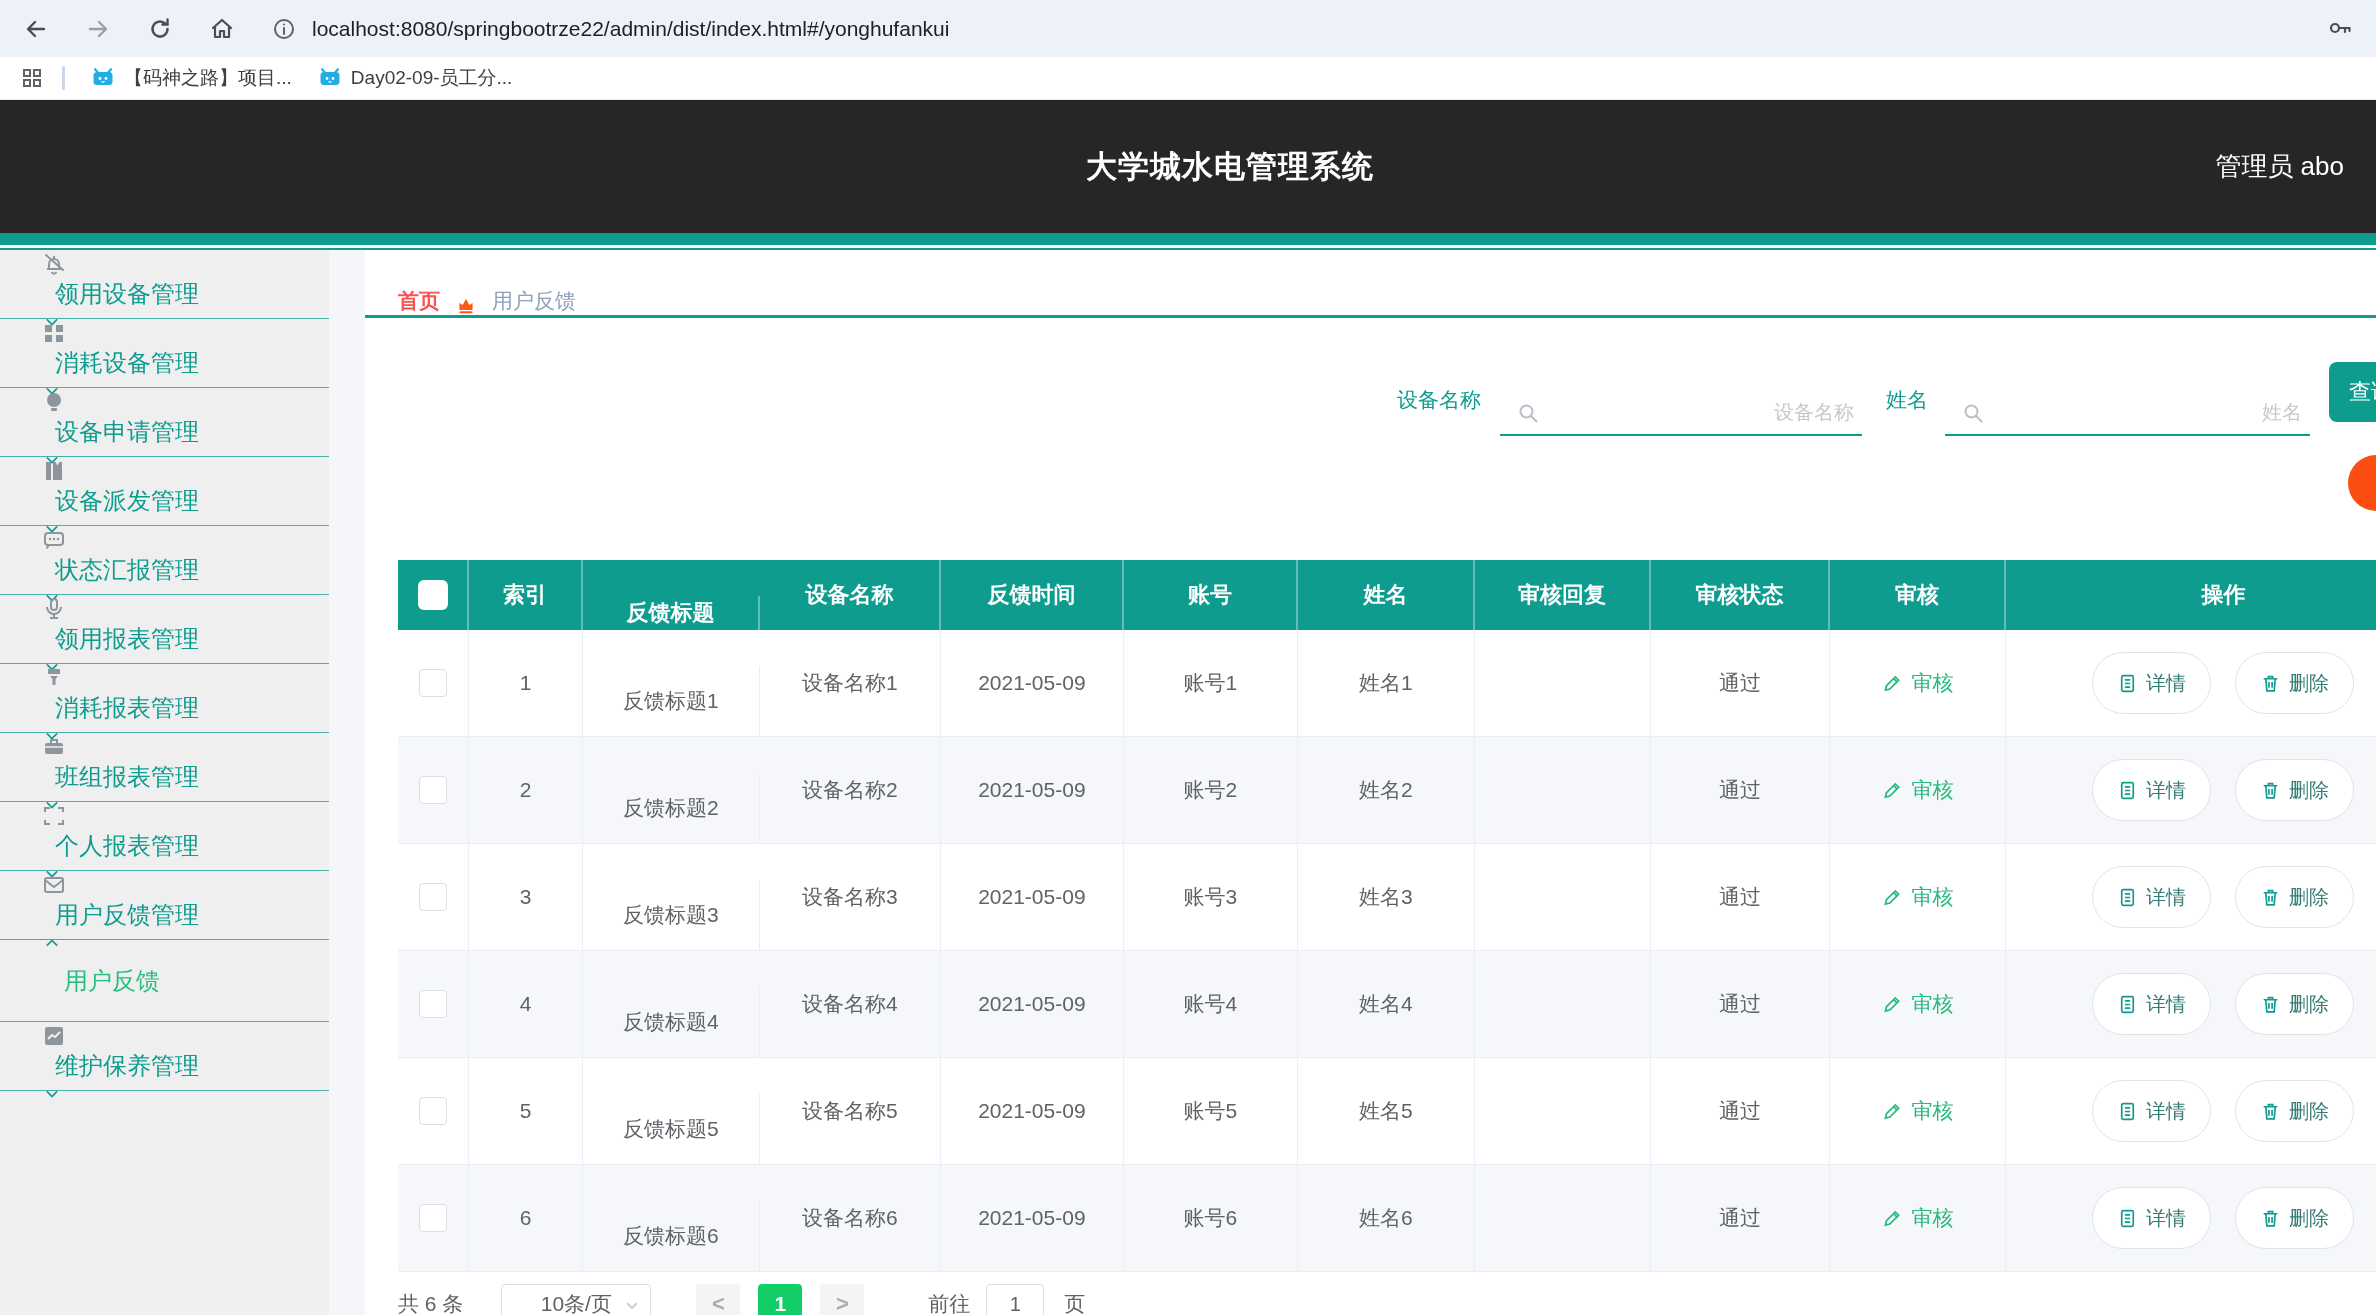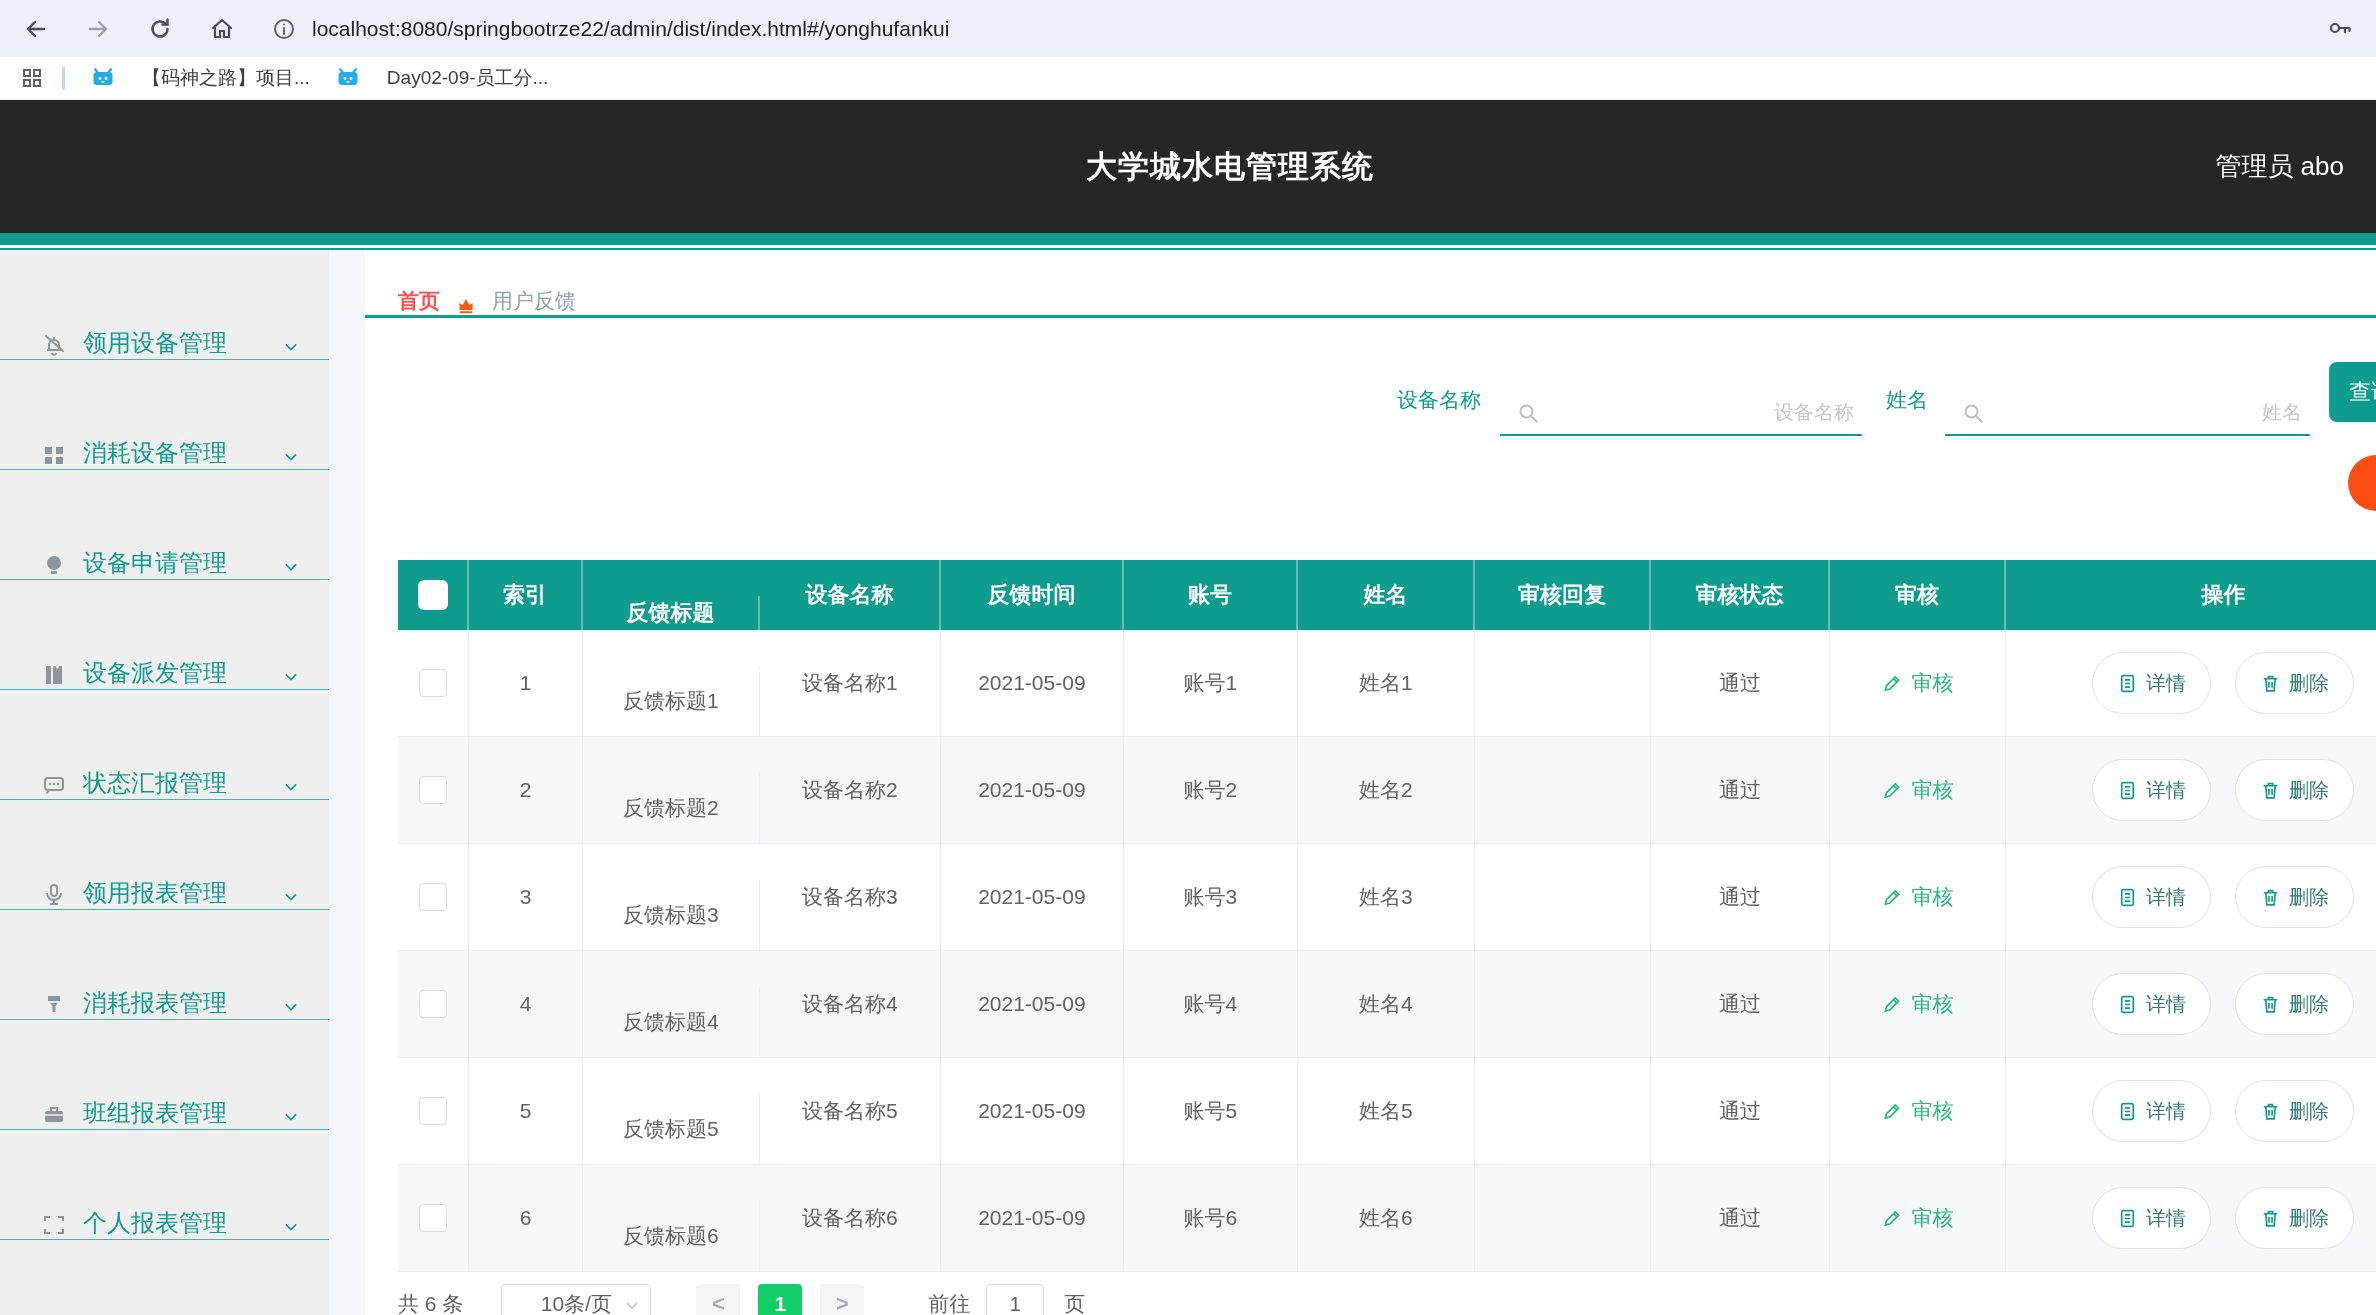--- a/index.html
+++ b/index.html
@@ -18,35 +18,35 @@
   
   .url-row{position:absolute;top:0;left:0;width:2376px;height:57px;background:#edf1f9;display:flex;align-items:center;}
   .nav-ic{width:28px;height:28px;margin-left:34px;flex:0 0 auto;}
   .nav-ic:first-child{margin-left:22px;}
   .nav-ic svg{width:28px;height:28px;display:block;}
   .url-text{margin-left:14px;font-size:21px;color:#202124;white-space:nowrap;}
   .key-ic{position:absolute;right:22px;top:14px;width:28px;height:28px;}
   .bm-row{position:absolute;top:57px;left:0;width:2376px;height:43px;background:#fff;border-bottom:1px solid #eceef2;display:flex;align-items:center;}
   .apps-ic{width:24px;height:24px;margin-left:20px;}
   .bm-sep{width:3px;height:24px;background:#c9d7ea;margin-left:18px;border-radius:2px;}
-  .bm-item{display:flex;align-items:center;margin-left:26px;gap:27px;}
+  .bm-item{display:flex;align-items:center;margin-left:26px;gap:9px;}
   .bm-item svg{width:24px;height:24px;}
   .bm-label{font-size:19px;color:#3c4043;white-space:nowrap;}
 
   
   .app-header{position:absolute;top:100px;left:0;width:2376px;height:133px;background:var(--dark);}
   .app-title{position:absolute;left:0;right:0;top:0;height:133px;display:flex;align-items:center;justify-content:center;padding-left:84px;color:#fff;font-size:31px;font-weight:bold;letter-spacing:1px;}
   .app-user{position:absolute;right:32px;top:0;height:133px;display:flex;align-items:center;color:#fff;font-size:26px;}
   .teal-strip{position:absolute;top:233px;left:0;width:2376px;height:12px;background:var(--teal);}
   .strip-gap{position:absolute;top:245px;left:0;width:2376px;height:3px;background:#fff;}
   .strip-line{position:absolute;top:248px;left:0;width:2376px;height:2px;background:var(--teal);}
 
   
   .sidebar{position:absolute;top:250px;left:0;width:329px;height:1065px;background:var(--sb-bg);overflow:hidden;}
-  .sb-item{height:110px;display:flex;align-items:flex-end;padding:0 26px 0 40px;border-bottom:1px solid rgba(14,156,143,.75);cursor:pointer;}
+  .sb-item{height:69px;display:flex;align-items:flex-start;padding:0 26px 0 40px;border-bottom:1px solid rgba(14,156,143,.75);cursor:pointer;flex-direction:column;}
   .sb-item .mi{width:28px;height:28px;flex:0 0 auto;}
   .sb-item .mi svg{width:28px;height:28px;display:block;}
   .sb-label{margin-left:15px;font-size:24px;color:var(--teal);flex:1 1 auto;white-space:nowrap;}
   .chev{width:24px;height:24px;flex:0 0 auto;}
   .chev svg{width:24px;height:24px;display:block;}
   .sb-sub{height:82px;display:flex;align-items:center;padding-left:64px;border-bottom:1px solid rgba(14,156,143,.75);cursor:pointer;}
   .sb-sub .sb-sub-label{font-size:24px;color:#27bd7d;}
   .gutter{position:absolute;top:250px;left:329px;width:36px;height:1065px;background:#f4f6f9;}
 
   

